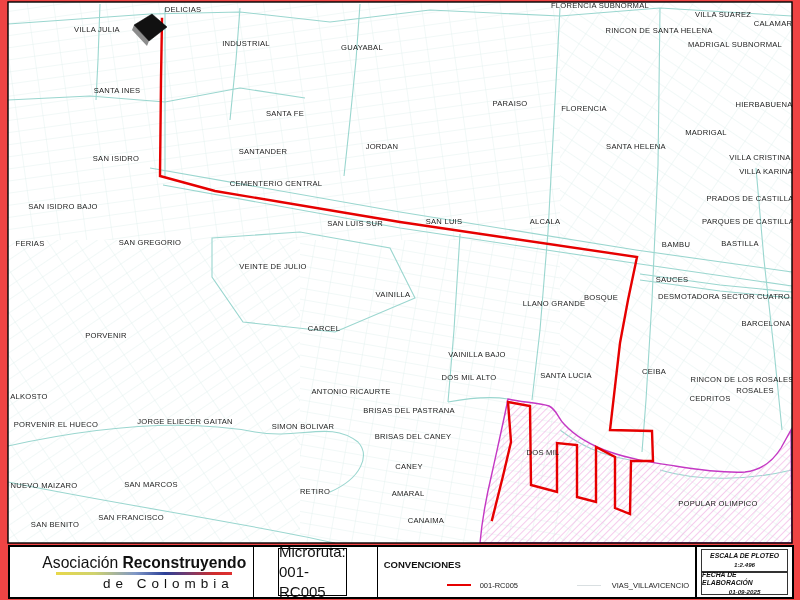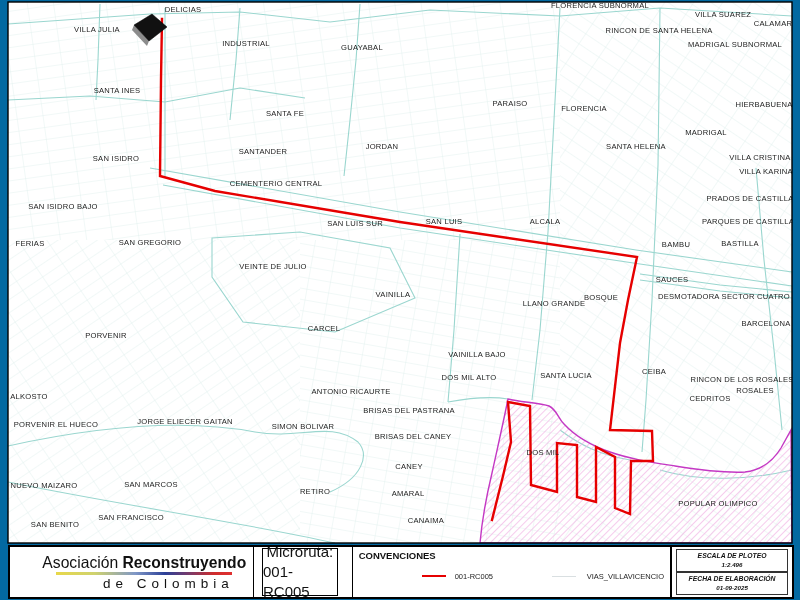--- a/index.html
+++ b/index.html
@@ -1,35 +1,35 @@
 <!DOCTYPE html>
 <html><head>
 <meta charset="utf-8">
 <style>
   html,body{margin:0;padding:0;background:#e8e8e8;}
-  .sheet{position:relative;width:800px;height:600px;background:#0369a1;overflow:hidden;
+  .sheet{position:relative;width:800px;height:600px;background:#ef4444;overflow:hidden;
          font-family:"Liberation Sans",sans-serif;}
   svg.mapsvg{position:absolute;left:0;top:0;}
   svg.mapsvg text{font-family:"Liberation Sans",sans-serif;font-size:7.6px;fill:#1c1c1c;
          text-anchor:middle;letter-spacing:.25px;}
   
   .bar{position:absolute;left:8px;top:545px;width:782px;height:50px;border:2px solid #000;
        background:#fff;display:flex;align-items:stretch;}
   .panel-logo{width:244px;border-right:1.5px solid #000;display:flex;align-items:center;
        gap:19px;padding:0 20px 0 8px;box-sizing:border-box;}
   .logo-text{display:flex;flex-direction:column;align-items:center;line-height:1;}
   .logo-line1{font-size:16.5px;color:#111;white-space:nowrap;transform:scaleX(.95);}
   .logo-line1 .bold{font-weight:bold;}
   .logo-grad{width:176px;height:3px;margin:2px 0 2px 0;
        background:linear-gradient(90deg,#e8d84a 0%,#cfd26e 22%,#7f97c6 45%,#2b3f97 62%,#7a3a68 76%,#d02c2c 90%,#e03030 100%);}
   .logo-line2{font-size:13.5px;font-weight:400;letter-spacing:5px;color:#111;white-space:nowrap;margin-left:48px;}
-  .panel-micro{width:100px;margin:1px 8px;border:1.5px solid #000;display:flex;flex-direction:column;
+  .panel-micro{width:100px;margin:1px 24px;border:1.5px solid #000;display:flex;flex-direction:column;
        align-items:center;justify-content:center;font-size:15px;color:#111;line-height:1.35;box-sizing:border-box;}
   .panel-conv{flex:1;margin:0 0 0 6px;border-left:1.5px solid #000;border-right:1.5px solid #000;
-       position:relative;box-sizing:border-box;padding:3px 6px;}
+       position:relative;box-sizing:border-box;padding:12px 6px;}
   .conv-title{font-size:9.5px;font-weight:bold;color:#111;}
   .conv-grid{display:grid;grid-template-columns:30px 28px 92px 30px auto;column-gap:5px;row-gap:4px;
        align-items:center;margin-top:4px;margin-left:28px;font-size:7.5px;color:#222;}
   .sw-line{height:2.5px;width:24px;}
   .sw-line.thin{height:1px;}
   .sw-box{width:22px;height:11px;box-sizing:border-box;background:#fff;}
   .sw-hatch{width:22px;height:11px;box-sizing:border-box;border:2px solid #c438c4;
        background:repeating-linear-gradient(45deg,#fff 0 2px,#f2b0e4 2px 3px);}
   .eca{ text-align:right;margin-top:22px;}
   .panel-right{width:158px;display:flex;flex-direction:column;justify-content:space-between;

